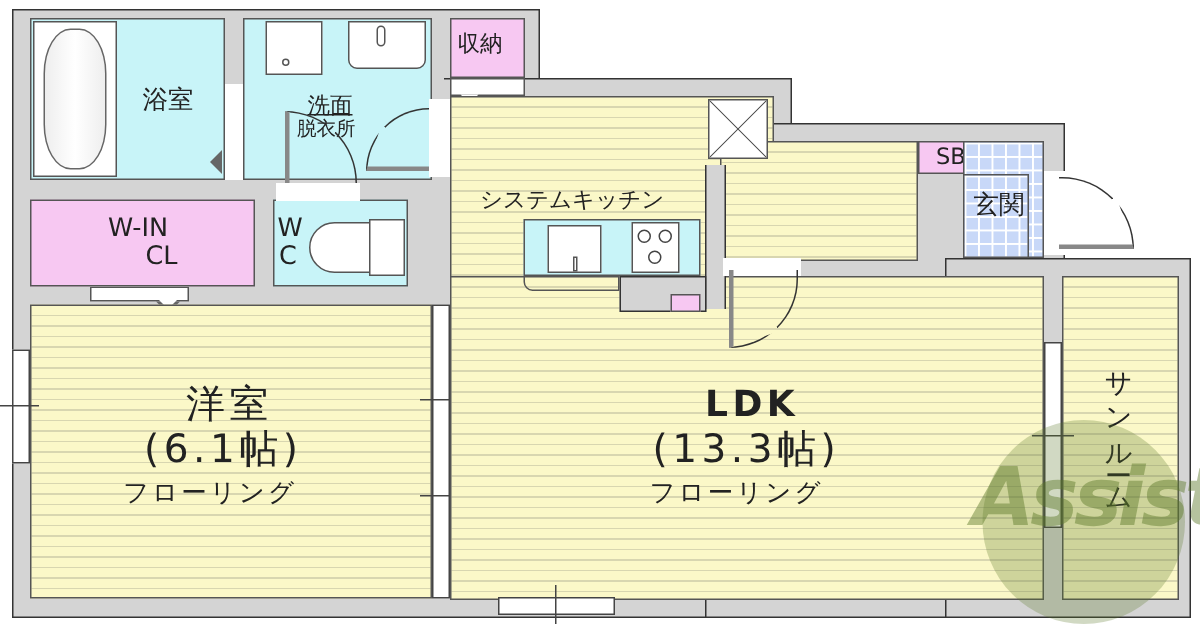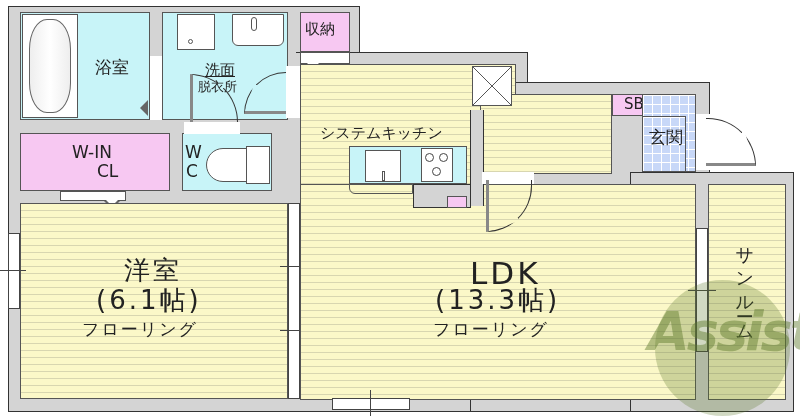--- a/index.html
+++ b/index.html
@@ -95,21 +95,21 @@
   <div class="abs" style="left:17px;top:4px;width:9px;height:9px;border:1px solid #444;border-radius:50%;"></div>
   <div class="abs" style="left:10px;top:18px;width:9px;height:9px;border:1px solid #444;border-radius:50%;"></div>
 </div>
 <div class="abs floor" style="left:349px;top:184px;width:64px;height:10px;border-radius:0 0 0 6px;"></div>
 <div class="abs wall" style="left:413px;top:184px;width:58px;height:24px;"></div>
 <div class="abs pink" style="left:447px;top:196px;width:20px;height:12px;"></div>
 
 <div class="abs white" style="left:482px;top:172px;width:52px;height:12px;border:none;"></div>
 <div class="door-arc" style="left:486px;top:180px;width:46px;height:52px;border-radius:0 0 46px 0;border-left:3px solid #888;border-top:none;"></div>
 
-<div class="lbl big" style="left:470px;top:256px;font-size:31px;">LDK</div>
+<div class="lbl big" style="left:470px;top:256px;font-size:24px;font-weight:bold;">LDK</div>
 <div class="lbl big" style="left:435px;top:286px;">(13.3帖)</div>
 <div class="lbl" style="left:433px;top:320px;letter-spacing:2px;">フローリング</div>
 <div class="window" style="left:332px;top:398px;width:78px;height:12px;"></div>
 <div class="tick" style="left:370px;top:390px;width:1px;height:26px;"></div>
 
 <div class="abs pink" style="left:612px;top:94px;width:46px;height:22px;"></div>
 <div class="lbl" style="left:624px;top:96px;font-size:15px;">SB</div>
 <div class="abs tile" style="left:642px;top:94px;width:54px;height:78px;"></div>
 <div class="abs tile" style="left:642px;top:116px;width:44px;height:56px;"></div>
 <div class="lbl" style="left:649px;top:128px;">玄関</div>

